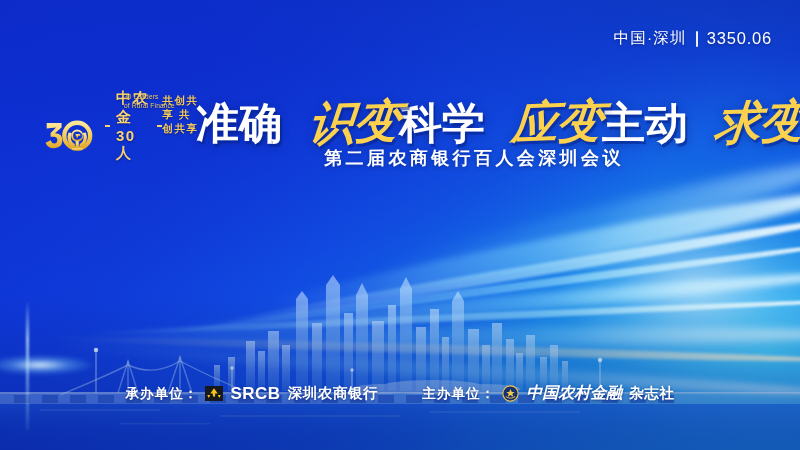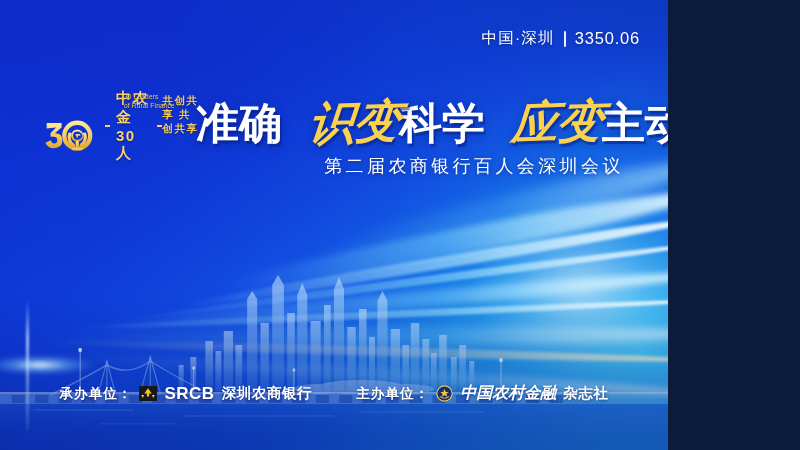--- a/index.html
+++ b/index.html
@@ -5,21 +5,21 @@
 <style>
   * { margin:0; padding:0; box-sizing:border-box; }
   html,body { background:#0b1b3a; }
   body {
     font-family:"Liberation Sans","DejaVu Sans",sans-serif;
     -webkit-font-smoothing:antialiased;
   }
 
   .banner {
     position:relative;
-    width:668px; height:450px;
+    width:800px; height:450px;
     overflow:hidden;
     background:#a21caf;
   }
 
   
   .bg-base{
     position:absolute; inset:0;
     background:
       radial-gradient(120% 95% at 96% 78%, #41c8f5 0%, #1e8fe8 22%, #1260e4 45%, #0f3ad8 70%, #0b2fc4 100%);
   }
@@ -165,22 +165,22 @@
   .hl-sub{
     margin-top:7px;
     font-size:25.5px; font-weight:800; color:#ffffff;
     letter-spacing:3.1px; white-space:nowrap;
     text-shadow:
       1px 2px 0 rgba(5,34,140,0.5),
       0 2px 8px rgba(0,20,90,0.42);
   }
 
   .hl-third{
-    margin-top:8px; text-align:center;
-    font-size:18px; font-weight:400; color:#ffffff;
+    margin-top:0; text-align:center;
+    font-size:18px; font-weight:700; color:#ffffff;
     letter-spacing:3.4px;
     text-shadow:0 1px 4px rgba(0,20,90,0.5);
   }
 
   
   .credits{
     position:absolute; left:0; right:0; bottom:46px;
     display:flex; justify-content:center; gap:44px;
     align-items:center;
   }

